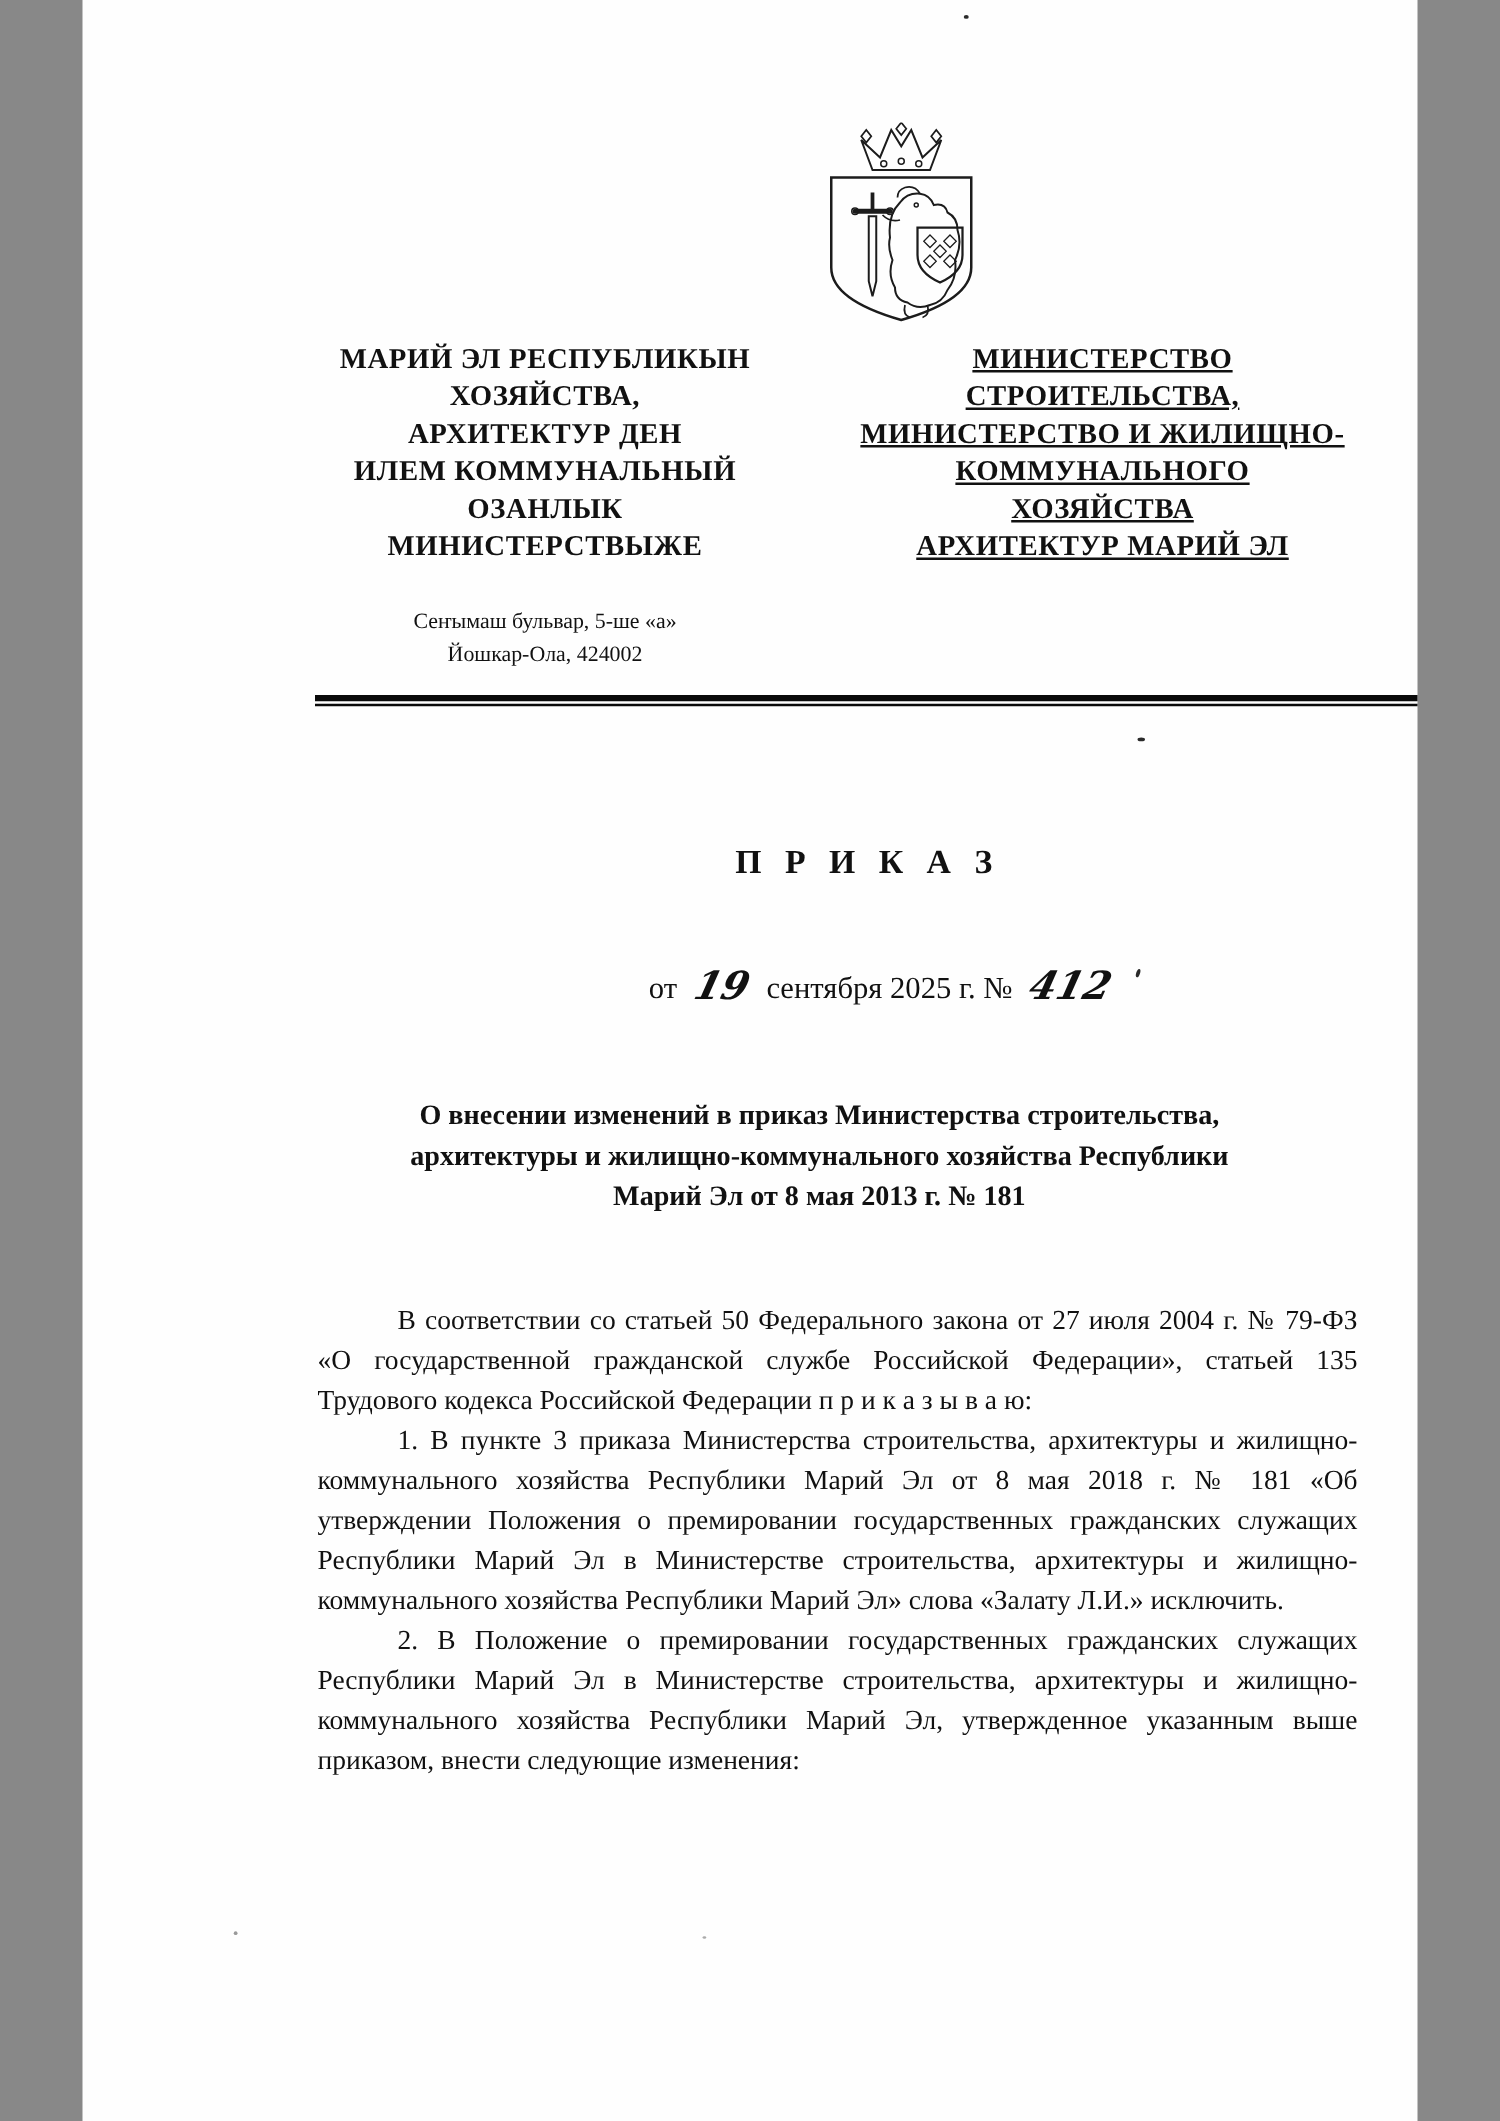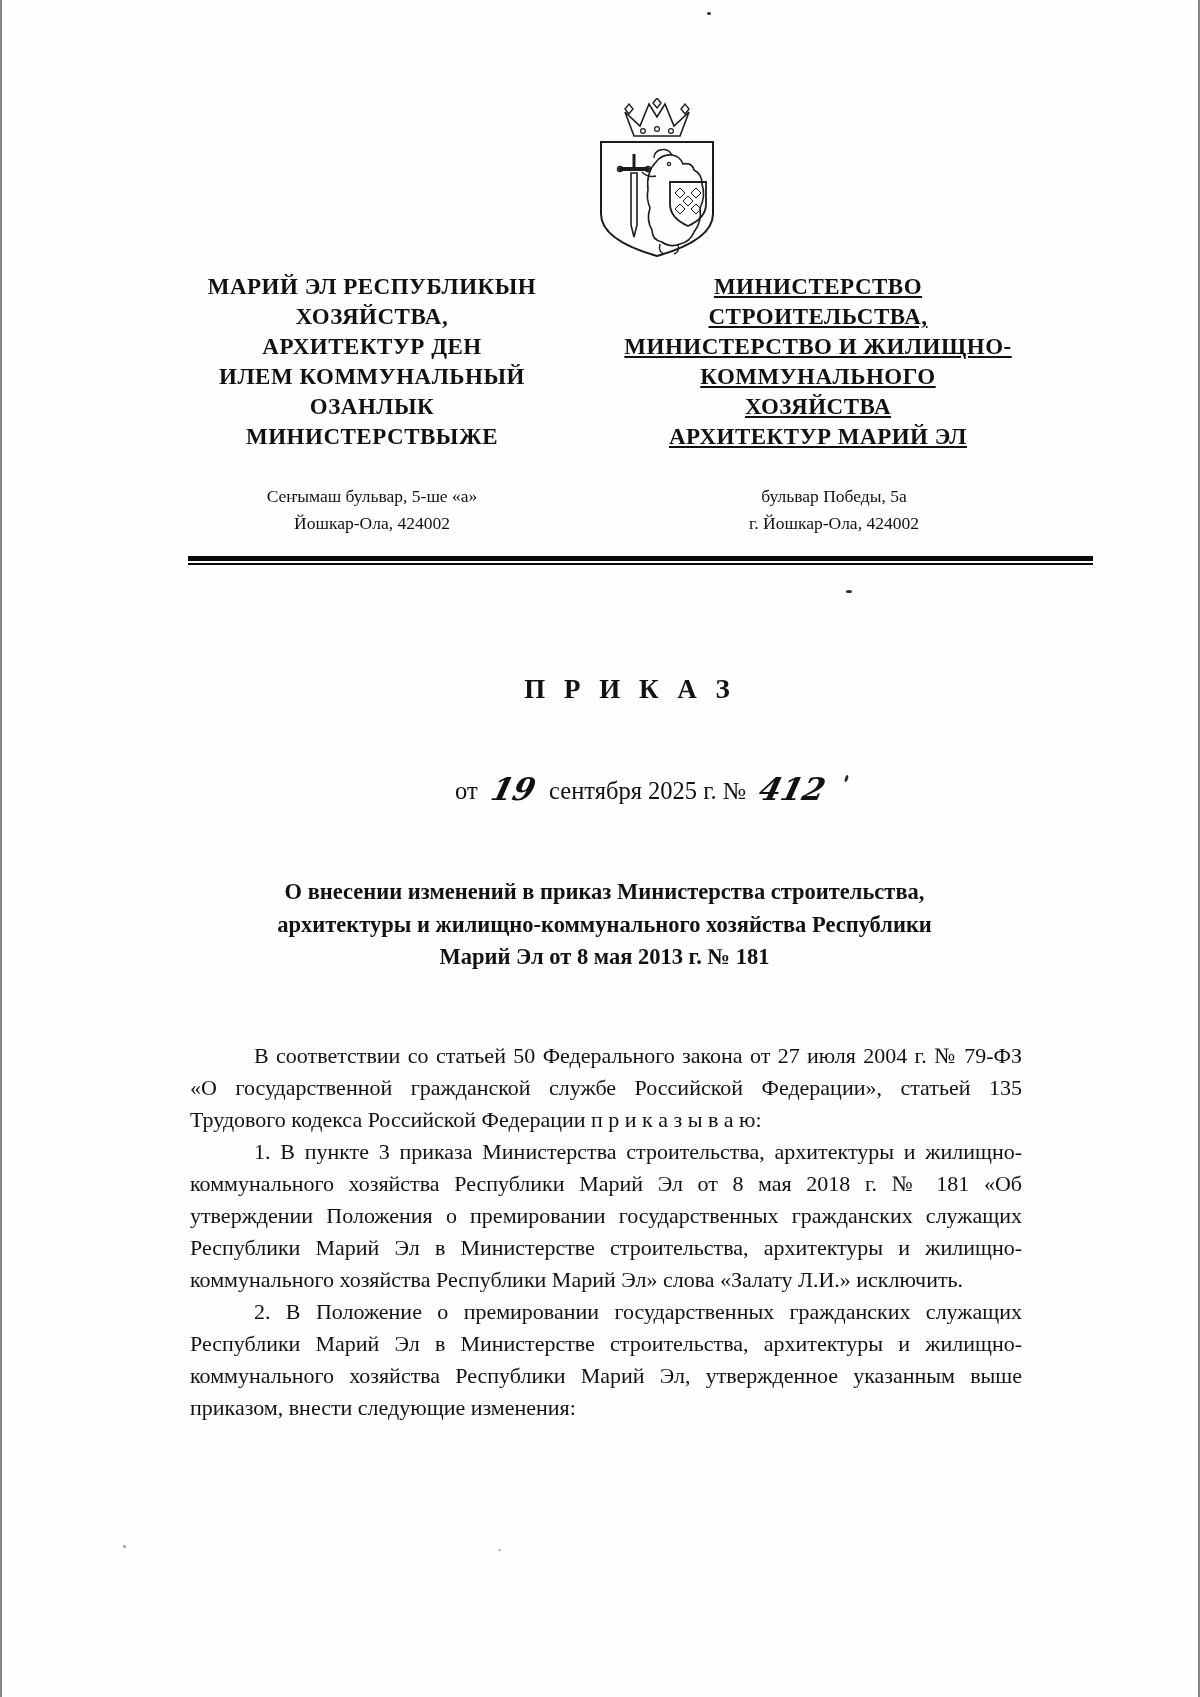--- a/index.html
+++ b/index.html
@@ -1,18 +1,18 @@
 <!DOCTYPE html>
 <html><head>
 <meta charset="utf-8">
 <style>
   html,body{margin:0;padding:0;background:#888;}
   .page{
     position:relative;
-    width:1196px;height:1697px;
+    width:1068px;height:1697px;
     background:#fefefe;
     margin:0 auto;
     font-family:"Liberation Serif","DejaVu Serif",serif;
     color:#111;
     overflow:hidden;
   }
   
   .emblem{position:absolute;left:588px;top:98px;width:134px;height:162px;}
   .emblem svg{width:100%;height:100%;}
   .emblem path,.emblem line,.emblem circle,.emblem rect{stroke:#1c1c1c;fill:none;}
@@ -30,21 +30,21 @@
   .divider .bar1{height:5px;background:#0a0a0a;}
   .divider .bar2{height:2px;background:#0a0a0a;margin-top:2px;}
   
   .doc-type{position:absolute;left:0;top:674px;width:1200px;text-align:center;
             font-weight:bold;font-size:27px;letter-spacing:6px;transform:translateX(28px);}
   .date-line{position:absolute;left:0;top:770px;width:1200px;text-align:center;
              font-size:24.5px;transform:translateX(42px);}
   .hand{font-family:"DejaVu Serif",serif;font-style:italic;font-weight:bold;
         font-size:31px;display:inline-block;transform:skewX(-14deg);
         margin:0 8px;position:relative;top:1px;}
-  .subject{position:absolute;left:180px;top:876px;width:845px;text-align:center;
+  .subject{position:absolute;left:167px;top:876px;width:845px;text-align:center;
            font-weight:bold;font-size:22.5px;line-height:32.5px;}
   
   .body-text{position:absolute;left:188px;top:1040px;width:832px;}
   .body-text p{margin:0;text-indent:64px;text-align:justify;
                font-size:22px;line-height:32px;}
   
   .dot{position:absolute;background:#2a2a2a;border-radius:50%;}
   .dot-a{left:705px;top:12px;width:4px;height:3px;}
   .dot-b{left:844px;top:590px;width:6px;height:3px;}
   .dot-c{left:843px;top:775px;width:3px;height:7px;transform:rotate(18deg);}
@@ -106,24 +106,20 @@
     <div>МИНИСТЕРСТВО И ЖИЛИЩНО-</div>
     <div>КОММУНАЛЬНОГО</div>
     <div>ХОЗЯЙСТВА</div>
     <div>АРХИТЕКТУР МАРИЙ ЭЛ</div>
   </div>
 
   <div class="addr addr-left">
     <div>Сеҥымаш бульвар, 5-ше «а»</div>
     <div>Йошкар-Ола, 424002</div>
   </div>
-  <div class="addr addr-right">
-    <div>бульвар Победы, 5а</div>
-    <div>г. Йошкар-Ола, 424002</div>
-  </div>
 
   <div class="divider">
     <div class="bar1"></div>
     <div class="bar2"></div>
   </div>
 
   <div class="doc-type">П Р И К А З</div>
 
   <div class="date-line">
     <span>от</span>

